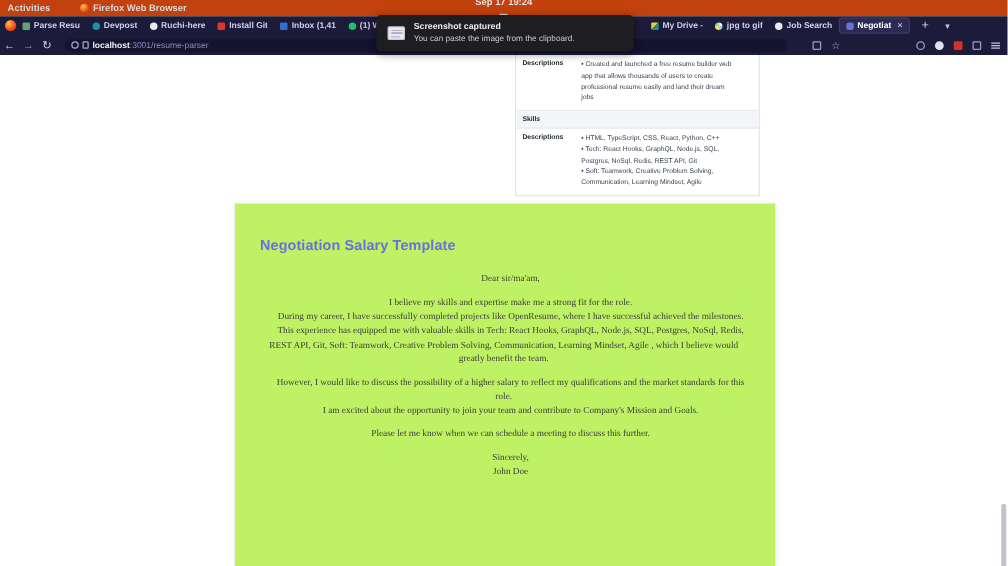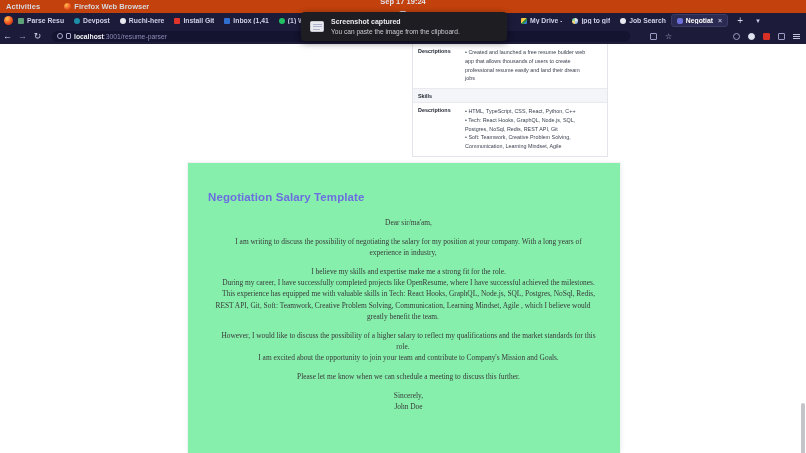--- a/index.html
+++ b/index.html
@@ -148,21 +148,21 @@
   .rvalue .li { display: block; }
   .rsection {
     background: #f4f5f8; padding: 3.5px 5px; font-weight: 700;
     color: #202733; border-bottom: 1px solid #e8eaee;
   }
 
   
   .doc {
     position: absolute; left: 188px; top: 119px;
     width: 432px; height: 290px;
-    background: #86efac;
+    background: #bef264;
     box-shadow: 0 0 0 1px #f2f2f4, 2px 0 6px -2px rgba(0,0,0,.10), -2px 0 6px -2px rgba(0,0,0,.07);
   }
   .doc-inner { padding: 28px 22px 0 20px; }
   .doc h1 {
     font-family: "Liberation Sans", sans-serif;
     font-size: 11.5px; font-weight: 700; color: #6c6ee0;
     letter-spacing: .1px; margin-bottom: 14px;
   }
   .letter {
     font-family: "Liberation Serif", serif;
@@ -338,23 +338,20 @@
         <span class="li">Communication, Learning Mindset, Agile</span>
       </div>
     </div>
   </div>
 
   <div class="doc">
     <div class="doc-inner">
       <h1>Negotiation Salary Template</h1>
       <div class="letter">
         <p>Dear sir/ma'am,</p>
-        <div class="blk">
-          <p>I am writing to discuss the possibility of negotiating the salary for my position at your company. With a long years of experience in industry,</p>
-        </div>
         <div class="blk">
           <p>I believe my skills and expertise make me a strong fit for the role.</p>
           <p>During my career, I have successfully completed projects like OpenResume, where I have successful achieved the milestones.</p>
           <p>This experience has equipped me with valuable skills in Tech: React Hooks, GraphQL, Node.js, SQL, Postgres, NoSql, Redis, REST API, Git, Soft: Teamwork, Creative Problem Solving, Communication, Learning Mindset, Agile , which I believe would greatly benefit the team.</p>
         </div>
         <div class="blk">
           <p>However, I would like to discuss the possibility of a higher salary to reflect my qualifications and the market standards for this role.</p>
           <p>I am excited about the opportunity to join your team and contribute to Company's Mission and Goals.</p>
         </div>
         <p>Please let me know when we can schedule a meeting to discuss this further.</p>

